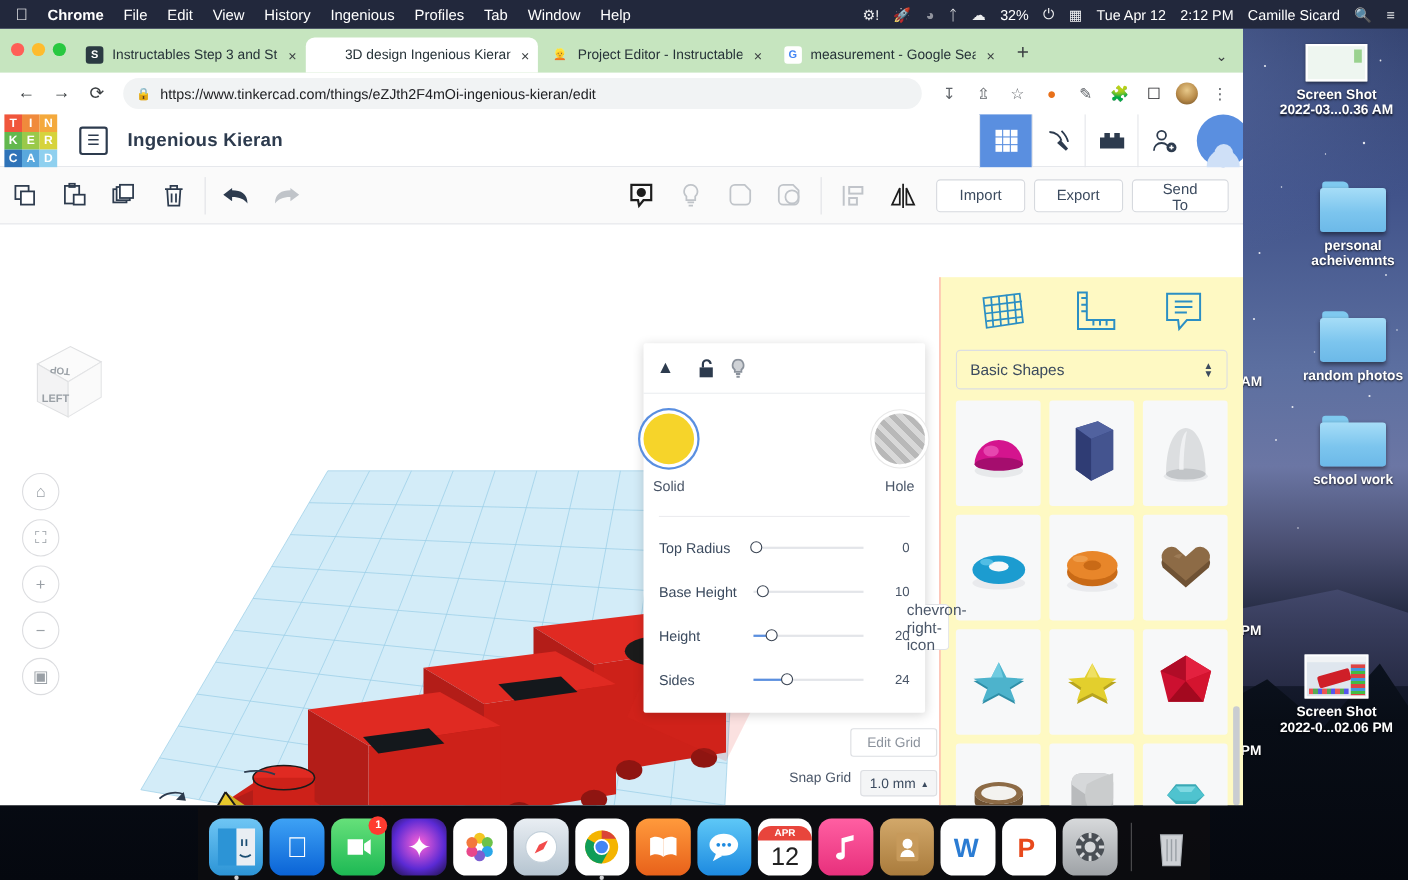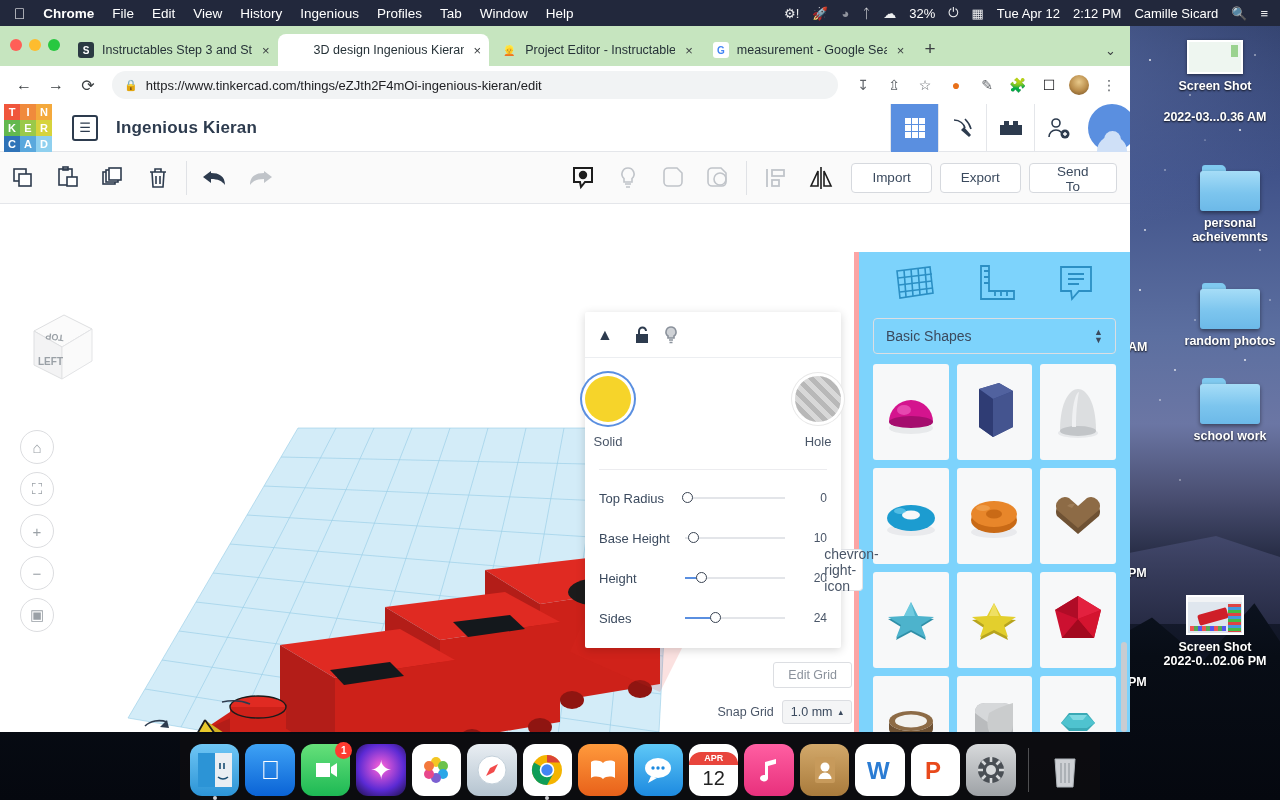--- a/index.html
+++ b/index.html
@@ -182,39 +182,39 @@
 
   .handle-tab {
     position:absolute; left:841px; top:445px; width:22px; height:42px; background:#fff;
     border:1px solid #e0e2e6; border-left:none; border-radius:0 4px 4px 0;
     display:flex; align-items:center; justify-content:center; color:#4a5668; font-size:14px; z-index:13;
   }
 
   
   .shapes {
     position:absolute; right:0; top:148px; width:276px; bottom:0;
-    background:#7dd3fc; border-left:5px solid #fca5a5;
+    background:#fef9c3; border-left:1px solid #fca5a5;
   }
   .sp-icons { display:flex; justify-content:space-around; align-items:center; height:66px; padding:0 14px; }
   .sp-select {
     margin:0 14px; height:36px; border:1px solid #dcdee2; border-radius:4px;
     display:flex; align-items:center; padding:0 12px; font-size:14px; color:#3b4a5e;
   }
   .sp-select .spin { margin-left:auto; font-size:9px; line-height:8px; color:#3b4a5e; text-align:center;}
   .sp-grid { margin:10px 14px 0; display:grid; grid-template-columns:repeat(3,1fr); gap:8px; }
   .sp-cell { height:96px; background:#f7f8f9; border-radius:3px; display:flex;
              align-items:center; justify-content:center; position:relative; }
   .sp-scroll { position:absolute; right:3px; top:390px; width:6px; height:90px;
                background:#c9ccd1; border-radius:3px; }
   .editgrid {
     position:absolute; right:278px; bottom:44px; height:26px; padding:0 14px;
     border:1px solid #dcdee2; border-radius:3px; background:#fff;
     font-size:12.5px; color:#8b929c; display:flex; align-items:center;
   }
-  .snaprow { position:absolute; right:278px; bottom:8px; display:flex; align-items:center; gap:8px;margin-top:28px; }
+  .snaprow { position:absolute; right:278px; bottom:8px; display:flex; gap:8px;margin-top:28px; }
   .snaprow .sl { font-size:12.5px; color:#4a5668; }
   .snapsel {
     height:24px; border:1px solid #dcdee2; border-radius:3px; background:#f4f5f6;
     padding:0 8px; font-size:12.5px; color:#3b4a5e; display:flex; align-items:center; gap:6px;
   }
 
   
   .dock {
     position:absolute; left:180px; bottom:0; width:920px; height:66px;
     background:rgba(14,14,16,.82); display:flex; align-items:flex-end;
@@ -258,21 +258,21 @@
     </svg>
     <div class="mountains"></div>
     <div class="forest"></div>
   </div>
 
   <div class="d-icon" style="left:1150px; top:40px;">
     <div class="thumb-shot">
         <div class="tick"></div>
       </div>
     <div class="lbl">Screen Shot</div>
-    <div class="lbl" style="margin-top:17px">2022-03...0.36 AM</div>
+    <div class="lbl" style="margin-top:0">2022-03...0.36 AM</div>
   </div>
 
   <div class="d-icon" style="left:1165px; top:165px;">
     <div class="folder">
         <div class="tab"></div>
         <div class="body"></div>
       </div>
     <div class="lbl">personal</div>
     <div class="lbl" style="margin-top:0">acheivemnts</div>
   </div>
@@ -948,21 +948,21 @@
           <path d="M8 20l-3 7 9-5z"></path>
           <g fill="#1d8ae0">
             <circle cx="10" cy="12" r="1.7"></circle>
             <circle cx="15" cy="12" r="1.7"></circle>
             <circle cx="20" cy="12" r="1.7"></circle>
           </g>
         </svg>
     </div>
     <div class="dk" style="background:#fff; flex-direction:column; line-height:1;">
       <div style="background:#e8453c;color:#fff;font-size:9px;font-weight:bold;width:100%;text-align:center;border-radius:12px 12px 0 0;padding:2px 0;">APR</div>
-      <div style="color:#222;font-size:20px;padding-top:3px;">12</div>
+      <div style="color:#222;font-size:23px;padding-top:3px;">12</div>
     </div>
     <div class="dk" style="background:linear-gradient(180deg,#ff5fa2,#e8307c)">
       <svg width="26" height="26" viewBox="0 0 26 26" fill="#fff">
           <path d="M20 2l-11 3v13a4 3.3 0 10 3 3V9l8-2.2z"></path>
         </svg>
     </div>
     <div class="dk" style="background:linear-gradient(180deg,#d2a86a,#a97b3c)">
       <svg width="26" height="28" viewBox="0 0 26 28">
           <rect x="3" y="1" width="20" height="26" rx="2" fill="#c79a5b"></rect>
           <circle cx="13" cy="11" r="4.5" fill="#fff"></circle>

